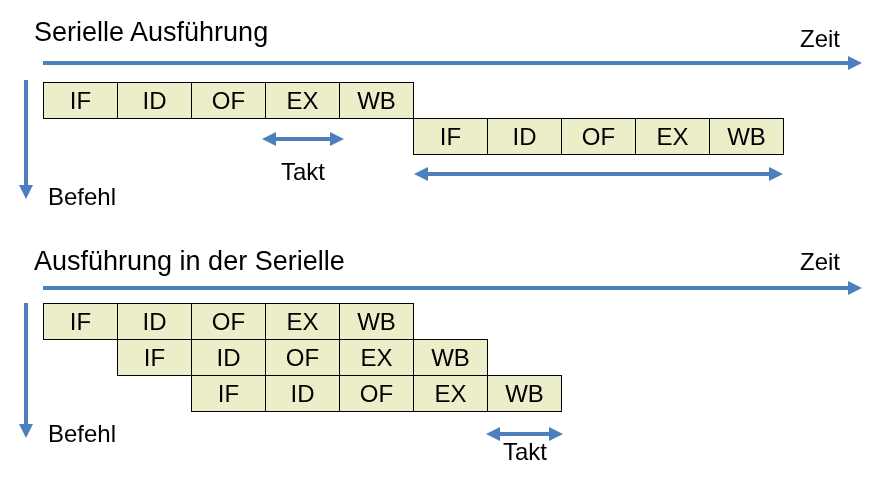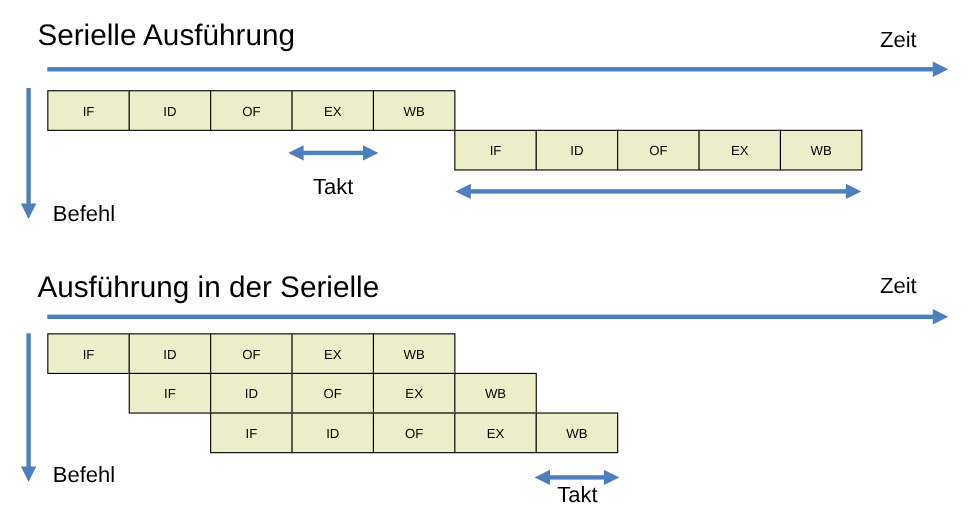--- a/index.html
+++ b/index.html
@@ -2,29 +2,29 @@
 <html><head>
 <meta charset="utf-8">
 <style>
   html, body { margin:0; padding:0; background:#ffffff; }
   .canvas {
     position:relative; width:887px; height:462px;
     background:var(--bg,#ffffff); color:var(--text,#000000);
     font-family:"Liberation Sans", sans-serif; overflow:hidden;
   }
   .title { position:absolute; font-size:27px; line-height:1; white-space:nowrap; }
-  .label { position:absolute; font-size:20px; line-height:1; white-space:nowrap; }
+  .label { position:absolute; font-size:24px; line-height:1; white-space:nowrap; }
   .label.centered { transform:translateX(-50%); }
   .row { position:absolute; display:flex; }
   .cell {
     box-sizing:border-box; width:75px; height:37px; margin-left:-1px;
     border:1px solid var(--box-border,#000);
     background:var(--box-fill,#ebeec8);
     display:flex; align-items:center; justify-content:center;
-    font-size:12px;
+    font-size:24px;
   }
   .cell:first-child { margin-left:0; }
   .hline { position:absolute; height:4px; background:var(--arrow,#4f81bd); }
   .vline { position:absolute; width:4px;  background:var(--arrow,#4f81bd); }
   .ah { position:absolute; width:0; height:0; }
   .ah.right { border-top:7px solid transparent; border-bottom:7px solid transparent; border-left:14px solid var(--arrow,#4f81bd); }
   .ah.left  { border-top:7px solid transparent; border-bottom:7px solid transparent; border-right:14px solid var(--arrow,#4f81bd); }
   .ah.down  { border-left:7px solid transparent; border-right:7px solid transparent; border-top:14px solid var(--arrow,#4f81bd); }
 </style>
 </head>

